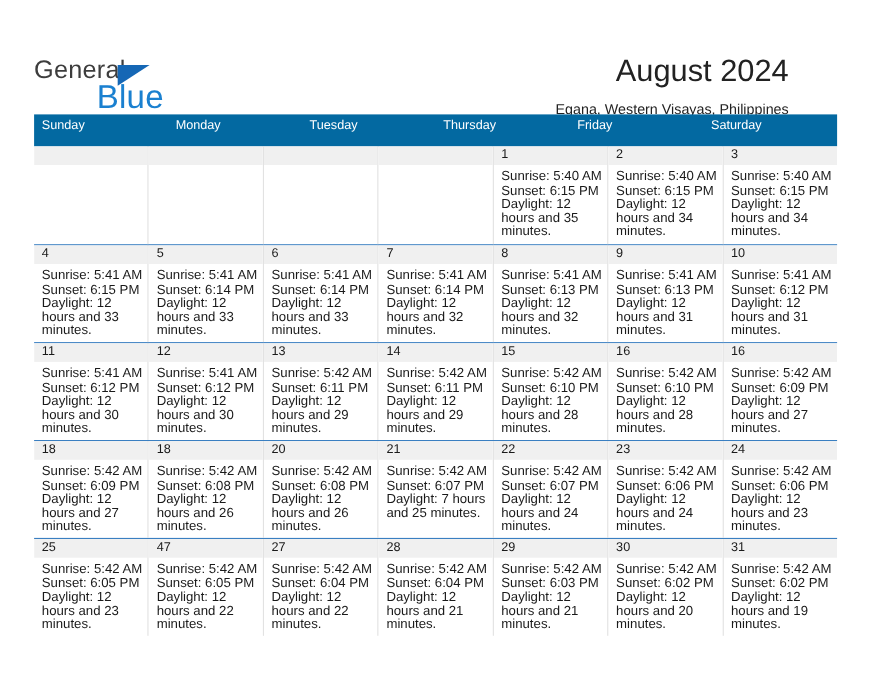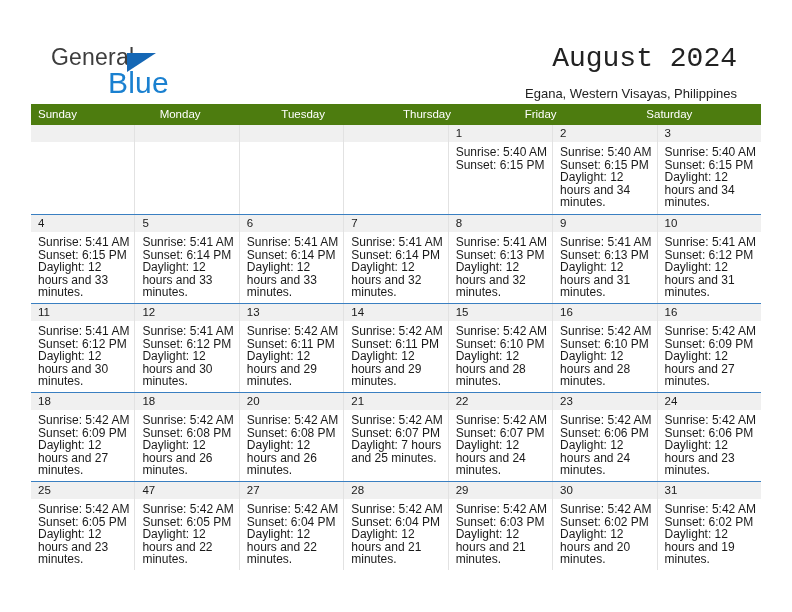--- a/index.html
+++ b/index.html
@@ -18,24 +18,23 @@
     position: relative;
     width: 792px;
     height: 612px;
     box-sizing: border-box;
   }
 
   
   .header {
     position: absolute;
     left: 0;
-    top: 10px;
+    top: 16px;
     width: 748px;
     height: 100px;
-    margin-left: 20px;
   }
   .logo {
     position: absolute;
     left: 31px;
     top: 34px;
     width: 180px;
     height: 52px;
   }
   .logo-general {
     position: absolute;
@@ -66,44 +65,42 @@
   }
   .title {
     position: absolute;
     right: 31px;
     top: 33px;
     font-size: 28px;
     color: #222222;
     text-align: right;
     white-space: nowrap;
     font-weight: normal;
-    font-family: Liberation Mono, monospace;
   }
   .subtitle {
     position: absolute;
     right: 31px;
     top: 76px;
     font-size: 13px;
     color: #222222;
     text-align: right;
     white-space: nowrap;
   }
 
   
   .calendar {
     position: absolute;
     left: 31px;
     top: 104px;
     width: 730px;
   }
   .weekday-row {
     display: flex;
-    background: #4d7c0f;
-    height: 21px;
-    justify-content: flex-end;
+    background: #0369a1;
+    height: 29px;
   }
   .weekday {
     flex: 1 1 0;
     color: #ffffff;
     font-size: 11.5px;
     line-height: 21px;
     padding-left: 7px;
     box-sizing: border-box;
     white-space: nowrap;
   }
@@ -191,20 +188,21 @@
           </div>
           <div class="day-cell empty">
             <div class="day-number-band"></div>
             <div class="day-body"></div>
           </div>
           <div class="day-cell">
             <div class="day-number-band">1</div>
             <div class="day-body">
               <div class="sunrise">Sunrise: 5:40 AM</div>
               <div class="sunset">Sunset: 6:15 PM</div>
+              <div class="daylight">Daylight: 12 hours and 35 minutes.</div>
             </div>
           </div>
           <div class="day-cell">
             <div class="day-number-band">2</div>
             <div class="day-body">
               <div class="sunrise">Sunrise: 5:40 AM</div>
               <div class="sunset">Sunset: 6:15 PM</div>
               <div class="daylight">Daylight: 12 hours and 34 minutes.</div>
             </div>
           </div>

